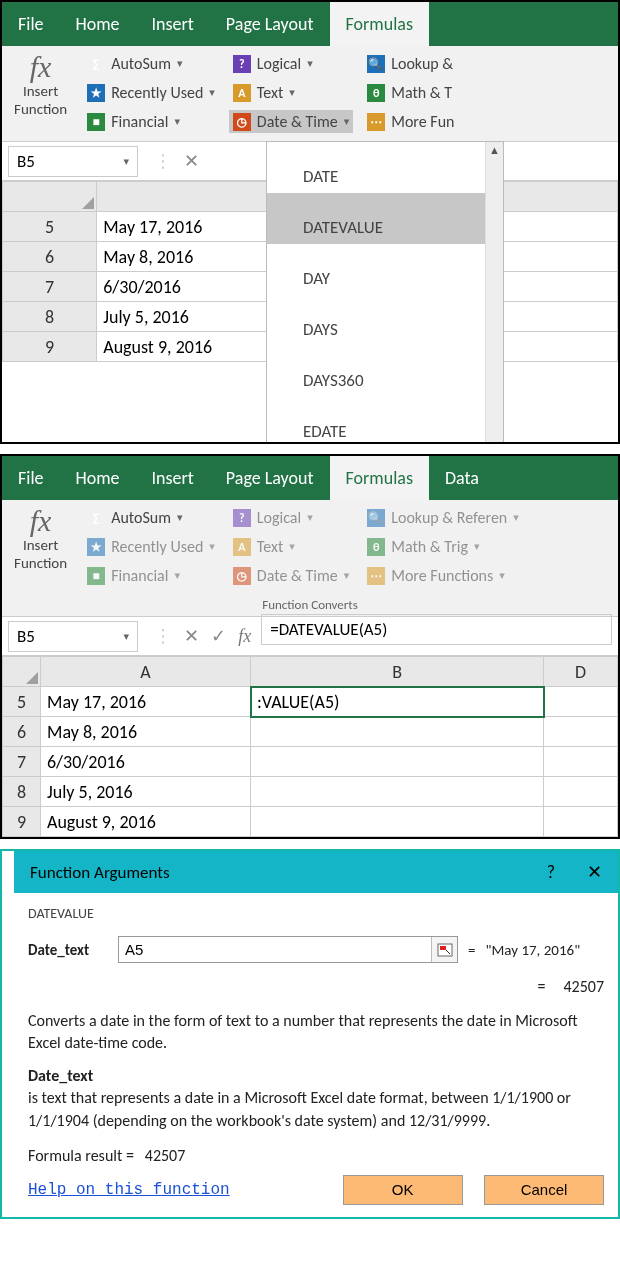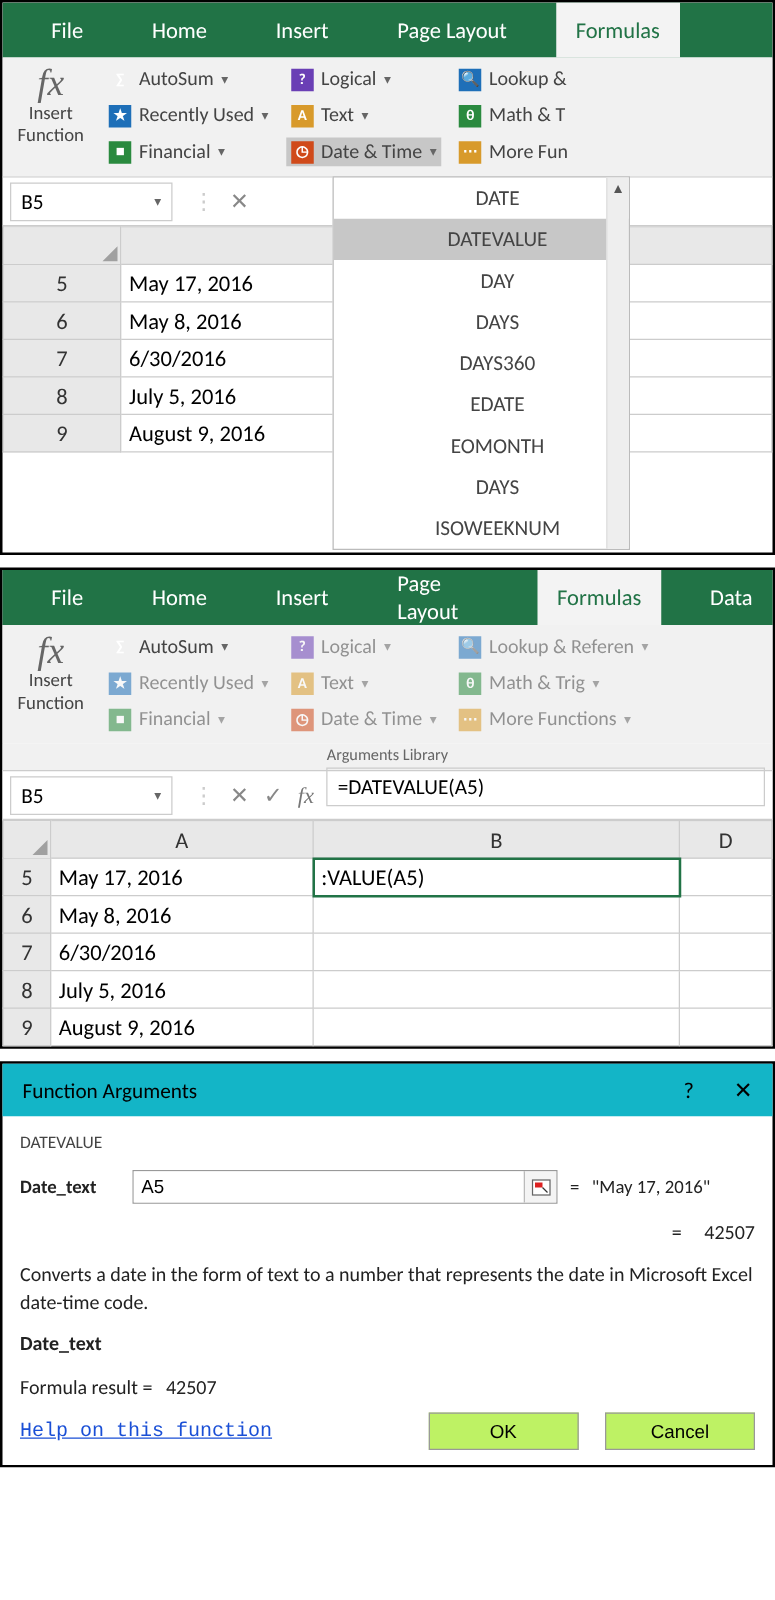--- a/index.html
+++ b/index.html
@@ -1,21 +1,21 @@
 <!DOCTYPE html>
 <html><head>
 <meta charset="utf-8">
 <style>
   * { box-sizing: border-box; margin: 0; padding: 0; }
   body { font-family: "Segoe UI", Calibri, sans-serif; background: #fff; width: 620px; }
   .panel { border: 2px solid #000; margin-bottom: 10px; position: relative; }
 
   
   .ribbon-tabs { background: #217346; display: flex; color: #fff; font-size: 18px; height: 44px; align-items: stretch; }
-  .ribbon-tab { padding: 10px 16px; cursor: pointer; display:flex; align-items:center;margin-left:23px; }
+  .ribbon-tab { padding: 10px 16px; cursor: pointer; display:flex; align-items:center; }
   .ribbon-tab.active { background: #f3f3f3; color: #217346; }
   .ribbon-body { background: #f1f1f1; display: flex; padding: 6px 6px 8px 6px; gap: 10px; position:relative; }
   .ribbon-section-label { text-align:center; color:#666; font-size:13px; padding:2px 0 4px 0; background:#f1f1f1; }
   .insert-fn { text-align: center; color: #444; font-size: 15px; padding: 0 6px; }
   .insert-fn .fx { font-family: "Times New Roman", serif; font-style: italic; font-size: 30px; color: #666; line-height:1; }
   .btn-col { display: flex; flex-direction: column; gap: 6px; }
   .rb-btn { display: flex; align-items: center; gap: 6px; font-size: 16px; color: #444; padding: 2px 4px; cursor: pointer; }
   .rb-btn .ico { width: 18px; height: 18px; display: inline-flex; align-items:center; justify-content:center; color:#fff; font-size:12px; font-weight:bold; }
   .ico-sum { color:#444; font-size:20px; width:auto; background:none; }
   .ico-star { background:#1e6fb8; }
@@ -24,21 +24,21 @@
   .ico-text { background:#d89a2b; }
   .ico-date { background:#d04a1a; }
   .ico-lookup { background:#1e6fb8; }
   .ico-math { background:#2a8a3f; }
   .ico-more { background:#d89a2b; }
   .dd-caret { font-size:11px; color:#666; }
   .rb-btn.disabled { opacity:0.55; }
 
   
   .dropdown { position:absolute; top:100%; left:264px; width:238px; background:#fff; border:1px solid #bbb; z-index:10; }
-  .dropdown .dd-item { padding:6px 10px 6px 36px; font-size:17px; color:#444; cursor:pointer;text-align:center; }
+  .dropdown .dd-item { padding:24px 10px 6px 36px; font-size:17px; color:#444; cursor:pointer; }
   .dropdown .dd-item.hover { background:#c7c7c7; }
   .dropdown .scroll { position:absolute; right:0; top:0; bottom:0; width:18px; background:#eee; border-left:1px solid #ddd; }
   .dropdown .scroll .arrow { text-align:center; font-size:11px; color:#555; padding:2px 0; }
   .rb-btn.pressed { background:#c7c7c7; }
 
   
   .fxbar { display:flex; align-items:center; background:#fff; border-top:1px solid #ccc; border-bottom:1px solid #ccc; height:40px; }
   .namebox { width:130px; border:1px solid #ccc; margin:4px 6px; padding:4px 8px; font-size:17px; display:flex; justify-content:space-between; align-items:center; }
   .fx-tools { display:flex; gap:12px; align-items:center; color:#888; font-size:18px; padding:0 10px;}
   .fx-tools span { cursor:pointer; }
@@ -49,38 +49,38 @@
   .grid { border-collapse:collapse; width:100%; font-size:18px; }
   .grid th, .grid td { border:1px solid #ccc; padding:2px 6px; height:30px; text-align:left; }
   .grid th { background:#e8e8e8; font-weight:normal; color:#333; text-align:center; }
   .grid .rowhdr { background:#e8e8e8; text-align:center; width:38px; color:#333;}
   .grid .corner { background:#e8e8e8; position:relative; }
   .grid .corner::after { content:""; position:absolute; right:2px; bottom:2px; border-left:12px solid transparent; border-bottom:12px solid #a0a0a0; }
   .grid td.sel { outline:2px solid #217346; outline-offset:-1px; }
   .grid .colA { width:210px; }
 
   
-  .dialog { border:2px solid #000000; }
+  .dialog { border:2px solid #14b8a6;padding-left:12px; }
   .dlg-title { background:#13b5c7; color:#000; display:flex; align-items:center; justify-content:space-between; padding:10px 16px; font-size:17px; }
   .dlg-title .controls span { margin-left:28px; font-size:18px; cursor:pointer; }
   .dlg-body { padding:12px 14px; font-size:15px; color:#222; }
   .dlg-fn { font-size:14px; color:#444; margin-bottom:14px; }
   .arg-row { display:flex; align-items:center; gap:10px; margin-bottom:14px; }
   .arg-row label { font-weight:bold; width:80px; }
   .arg-input-wrap { display:flex; border:1px solid #999; width:340px; box-shadow:inset 1px 1px 2px rgba(0,0,0,0.15); }
   .arg-input-wrap input { border:none; flex:1; padding:4px 6px; font-size:15px; outline:none; }
   .arg-input-wrap .ref-btn { width:26px; border-left:1px solid #bbb; display:flex; align-items:center; justify-content:center; background:#f4f4f4; cursor:pointer; }
   .ref-btn svg { width:16px; height:14px; }
   .result-row { display:flex; justify-content:flex-end; gap:18px; margin:6px 0 14px 0; font-size:16px;}
   .desc { font-size:16px; line-height:1.4; margin-bottom:10px; }
   .arg-desc b { font-weight:bold; }
   .formula-result { margin:14px 0 10px 0; font-size:16px; }
   .dlg-footer { display:flex; justify-content:space-between; align-items:center; }
   .help-link { color:#1a4fd6; text-decoration:underline; font-size:16px; cursor:pointer;font-family:Liberation Mono, monospace; }
-  .dlg-buttons button { width:120px; height:30px; margin-left:18px; background:#bef264; border:1px solid #999; font-size:15px; cursor:pointer; }
+  .dlg-buttons button { width:120px; height:30px; margin-left:18px; background:#fdba74; border:1px solid #999; font-size:15px; cursor:pointer; }
 </style>
 </head>
 <body>
 
 <div class="panel" style="overflow:hidden; height:444px;">
   <div class="ribbon-tabs" id="tabs1">
       <div class="ribbon-tab">File</div>
       <div class="ribbon-tab">Home</div>
       <div class="ribbon-tab">Insert</div>
       <div class="ribbon-tab">Page Layout</div>
@@ -255,21 +255,21 @@
           <span>Math &amp; Trig</span>
           <span class="dd-caret">▾</span>
         </div>
       <div class="rb-btn disabled">
           <span class="ico ico-more">⋯</span>
           <span>More Functions</span>
           <span class="dd-caret">▾</span>
         </div>
     </div>
   </div>
-  <div class="ribbon-section-label">Arguments Library</div>
+  <div class="ribbon-section-label">Function Converts</div>
   <div class="fxbar">
     <div class="namebox">
         <span>B5</span>
         <span class="dd-caret">▾</span>
       </div>
     <div class="fx-tools">
       <span style="color:#ccc">⋮</span>
       <span>✕</span>
       <span>✓</span>
       <span class="fx-label">fx</span>
@@ -343,20 +343,21 @@
       <span>=</span>
       <span>"May 17, 2016"</span>
     </div>
     <div class="result-row">
       <span>=</span>
       <span>42507</span>
     </div>
     <div class="desc">Converts a date in the form of text to a number that represents the date in Microsoft Excel date-time code.</div>
     <div class="desc arg-desc">
       <b>Date_text</b><br>
+      <span>is text that represents a date in a Microsoft Excel date format, between 1/1/1900 or  1/1/1904 (depending on the workbook's date system) and 12/31/9999.</span>
     </div>
     <div class="formula-result">
       <span>Formula result =</span>
       &nbsp;&nbsp;<span>42507</span>
     </div>
     <div class="dlg-footer">
       <span class="help-link">Help on this function</span>
       <div class="dlg-buttons">
         <button>OK</button>
         <button>Cancel</button>

